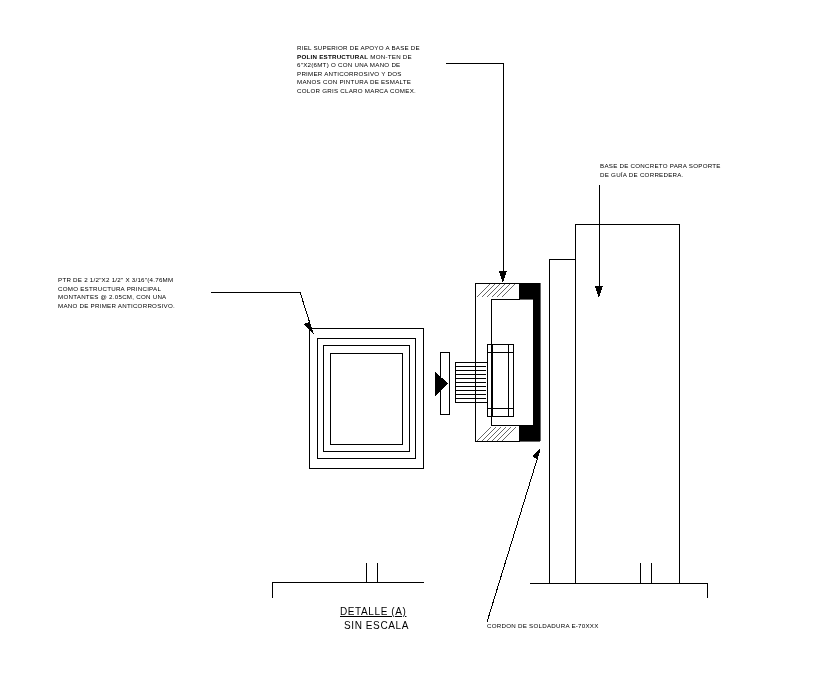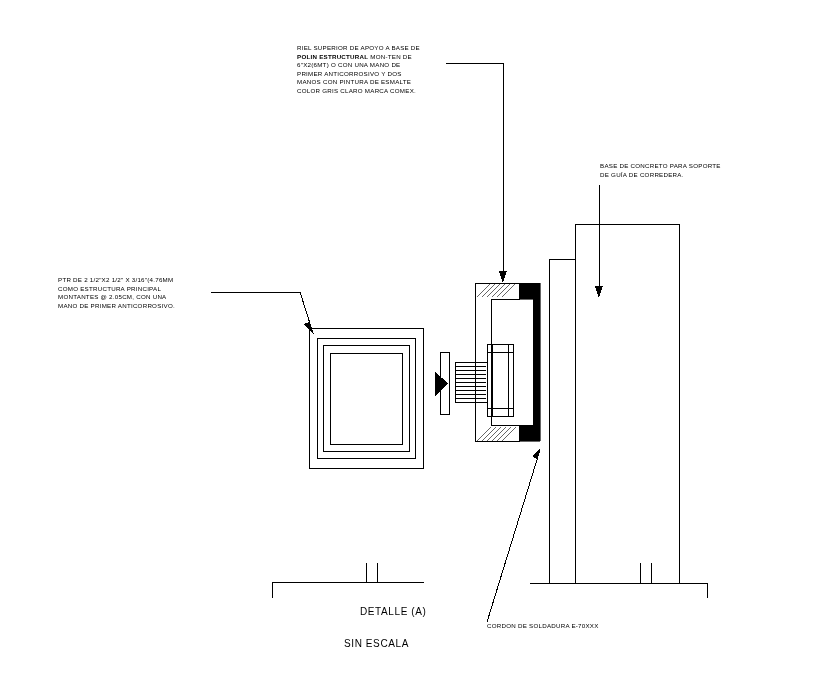--- a/index.html
+++ b/index.html
@@ -150,17 +150,17 @@
   <div class="note" style="left:600px; top:162px; width:170px;"><span>BASE DE CONCRETO PARA SOPORTE
 DE GUÍA DE CORREDERA.</span></div>
 
   <div class="note" style="left:58px; top:276px; width:170px;"><span>PTR DE 2 1/2"X2 1/2" X 3/16"(4.76MM
 COMO ESTRUCTURA PRINCIPAL
 MONTANTES @ 2.05CM, CON UNA
 MANO DE PRIMER ANTICORROSIVO.</span></div>
 
   <div class="note" style="left:487px; top:622px; width:200px;"><span>CORDON DE SOLDADURA E-70XXX</span></div>
 
-  <div class="caption" style="left:360px; top:606px;"><span>DETALLE (A)</span></div>
+  <div class="caption" style="left:340px; top:606px;text-decoration:underline;"><span>DETALLE (A)</span></div>
 
-  <div class="caption" style="left:344px; top:638px;"><span>SIN ESCALA</span></div>
+  <div class="caption" style="left:344px; top:620px;"><span>SIN ESCALA</span></div>
 
 </div>
 
 </body></html>

